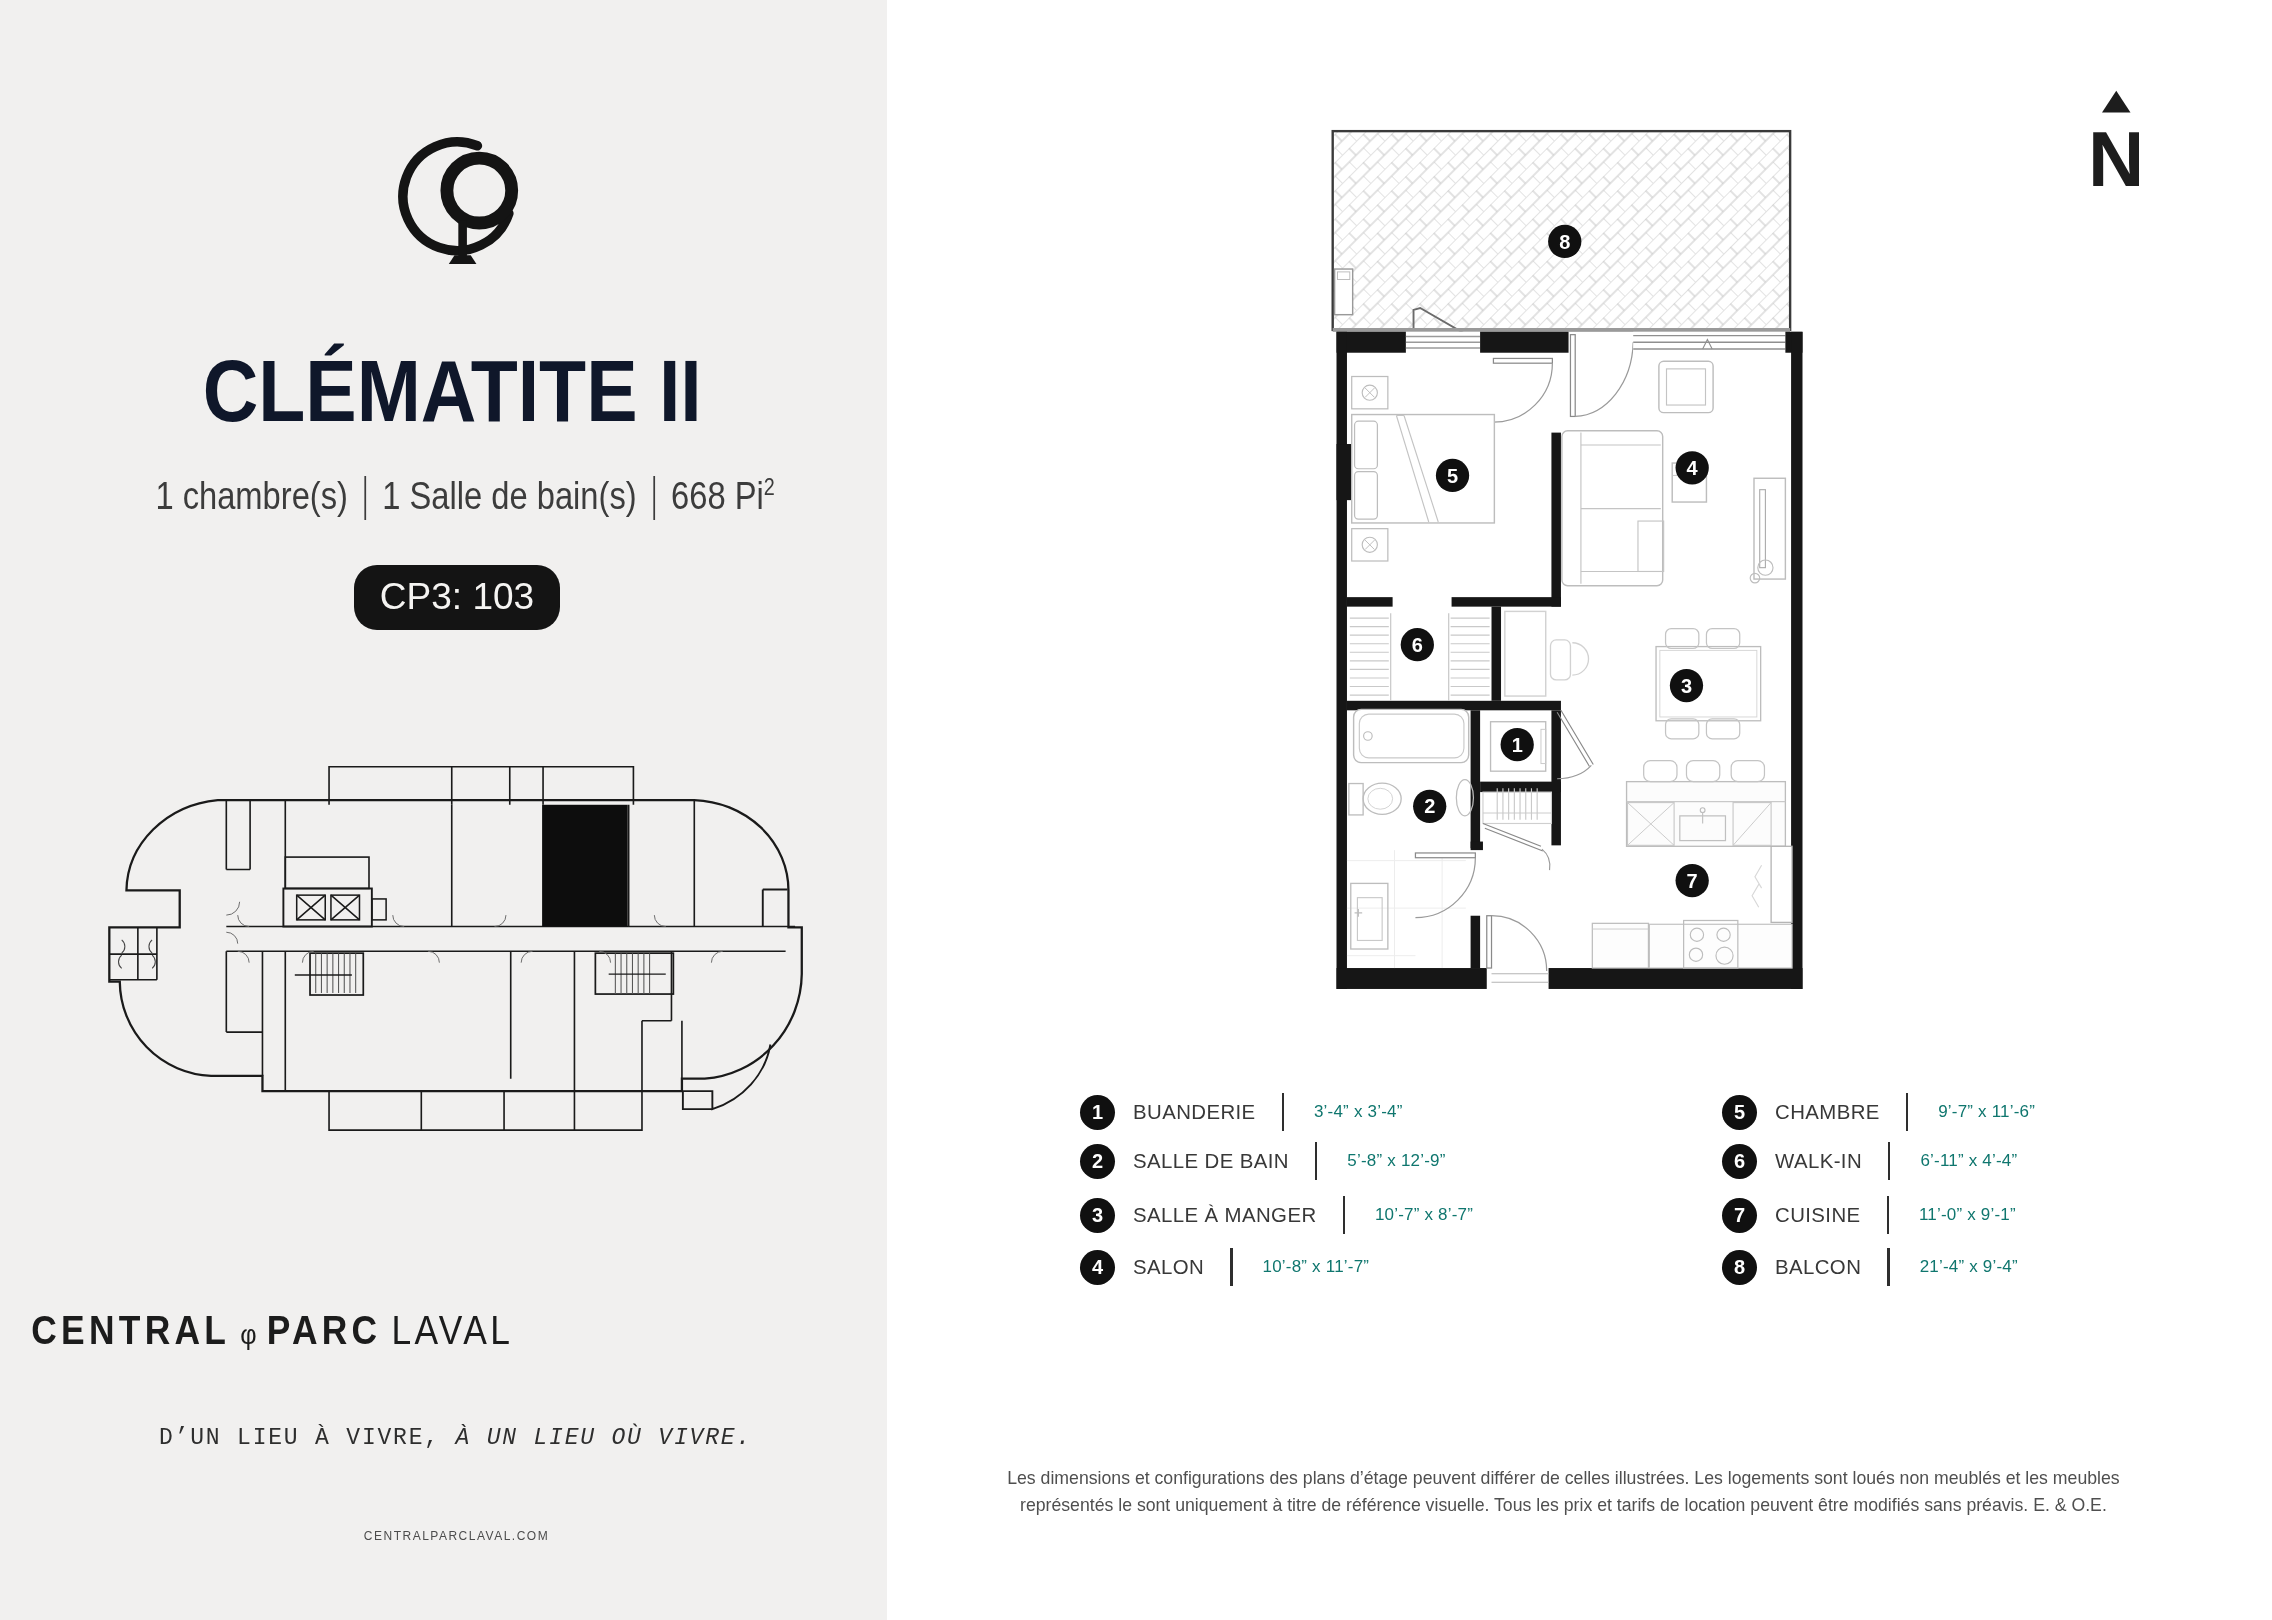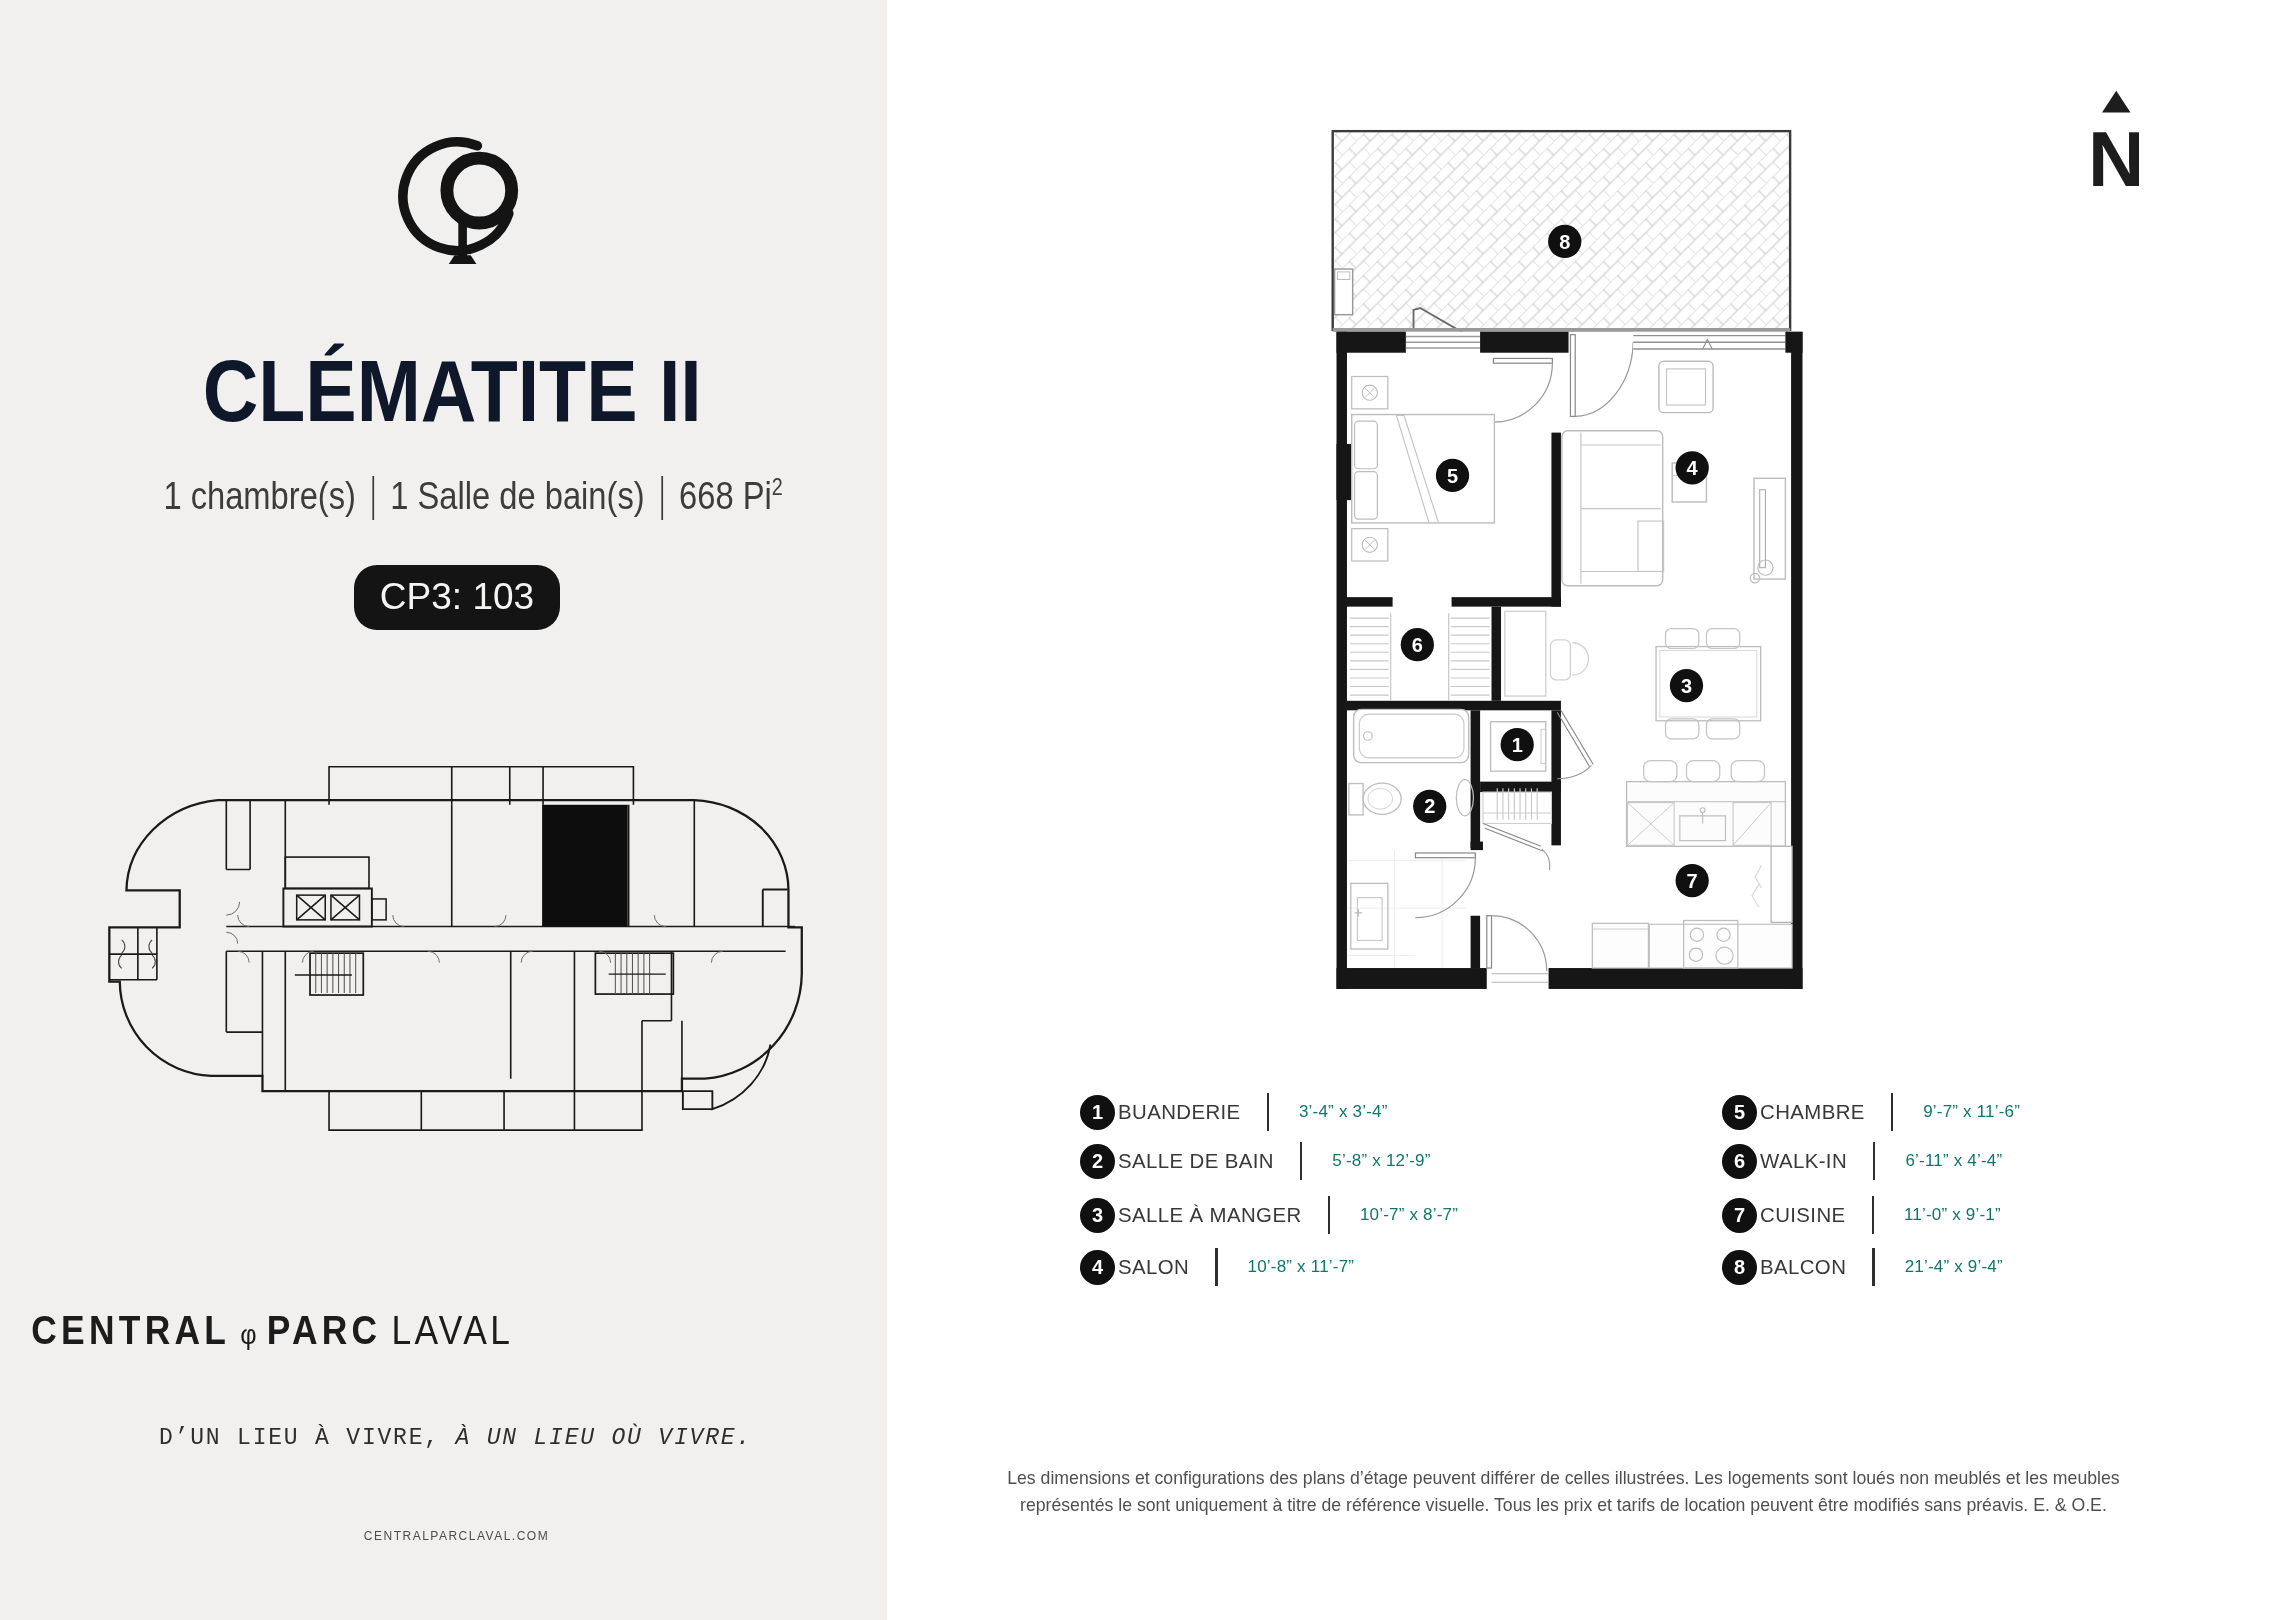--- a/index.html
+++ b/index.html
@@ -14,21 +14,21 @@
 
 <svg class="abs" style="left:384px;top:121px;" width="162" height="162" viewBox="0 0 170 170">
   <path d="M 98,26 A 57,57 0 1 0 131,97" fill="none" stroke="#141414" stroke-width="10" stroke-linecap="round"></path>
   <circle cx="100" cy="73" r="34" fill="none" stroke="#141414" stroke-width="13.5"></circle>
   <rect x="78" y="104" width="9" height="39" fill="#141414"></rect>
   <path d="M 68,150 L 97,150 L 91,141 L 74,141 Z" fill="#141414"></path>
 </svg>
 
 <div class="abs" id="title" style="left:0;top:340px;width:905px;text-align:center;font-size:88px;font-weight:bold;color:#0f172a;"><span style="display:inline-block;transform:scaleX(0.875);transform-origin:center;white-space:nowrap;">CLÉMATITE II</span></div>
 
-<div class="abs" id="subtitle" style="left:12px;top:474px;width:923px;text-align:center;font-size:38px;color:#3c3c3c;white-space:nowrap;"><span style="display:inline-block;transform:scaleX(0.86);transform-origin:center;">
+<div class="abs" id="subtitle" style="left:4px;top:474px;width:923px;text-align:center;font-size:38px;color:#3c3c3c;white-space:nowrap;"><span style="display:inline-block;transform:scaleX(0.86);transform-origin:center;">
   <span>1 chambre(s)</span><span class="sep" style="display:inline-block;border-left:2.9px solid #3c3c3c;height:44px;vertical-align:-11.4px;margin:0 19px;"></span><span>1 Salle de bain(s)</span><span class="sep" style="display:inline-block;border-left:2.9px solid #3c3c3c;height:44px;vertical-align:-11.4px;margin:0 19px;"></span><span>668 Pi<sup style="font-size:23px;">2</sup></span></span>
 </div>
 
 <div class="abs" style="left:354px;top:565px;width:206px;height:65px;background:#141414;border-radius:23px;color:#f5f4f2;font-size:37px;text-align:center;line-height:63px;">CP3: 103</div>
 
 <div class="abs" id="brand" style="left:0;top:1308px;width:905px;text-align:left;color:#1c1c1c;white-space:nowrap;">
   <span style="display:inline-block;transform:scaleX(0.885);transform-origin:center;"><span style="font-size:40px;font-weight:bold;letter-spacing:4.8px;">CENTRAL</span><span style="font-size:28.5px;margin:0 11.4px;">φ</span><span style="font-size:40px;font-weight:bold;letter-spacing:4.8px;">PARC</span><span style="font-size:40px;letter-spacing:3.8px;margin-left:11.4px;">LAVAL</span></span>
 </div>
 
 <div class="abs" id="tagline" style="left:0;top:1425px;width:911px;text-align:center;font-family:Liberation Mono, monospace;font-size:23px;color:#2e2e2e;letter-spacing:1.8px;white-space:nowrap;">D’UN LIEU À VIVRE, <i>À UN LIEU OÙ VIVRE.</i></div>
@@ -342,21 +342,21 @@
 
   <g>
     <circle cx="1773" cy="721" r="17.5" fill="#101010"></circle>
     <text x="1773" y="728.5" font-size="21" font-weight="bold" fill="#fff" text-anchor="middle">3</text>
   </g>
 </svg>
 
 <style>
  .lrow{position:absolute;display:flex;align-items:center;height:38px;white-space:nowrap;}
  .lbadge{width:35px;height:35px;border-radius:50%;background:#101010;color:#fff;font-size:20px;font-weight:bold;text-align:center;line-height:35px;flex:0 0 35px;}
- .lname{font-size:20.4px;letter-spacing:0.4px;color:#383838;margin-left:3px;}
+ .lname{font-size:20.4px;letter-spacing:0.4px;color:#383838;margin-left:18px;}
  .lbar{width:2.4px;height:38px;background:#2e2e2e;margin-left:26px;}
  .ldim{font-size:17px;color:#0f766e;margin-left:30px;letter-spacing:0.2px;}
 </style>
 
 <div class="lrow" style="left:1080px;top:1093px;">
     <div class="lbadge">1</div>
     <div class="lname">BUANDERIE</div>
     <div class="lbar"></div>
     <div class="ldim">3’-4” x 3’-4”</div>
   </div>

